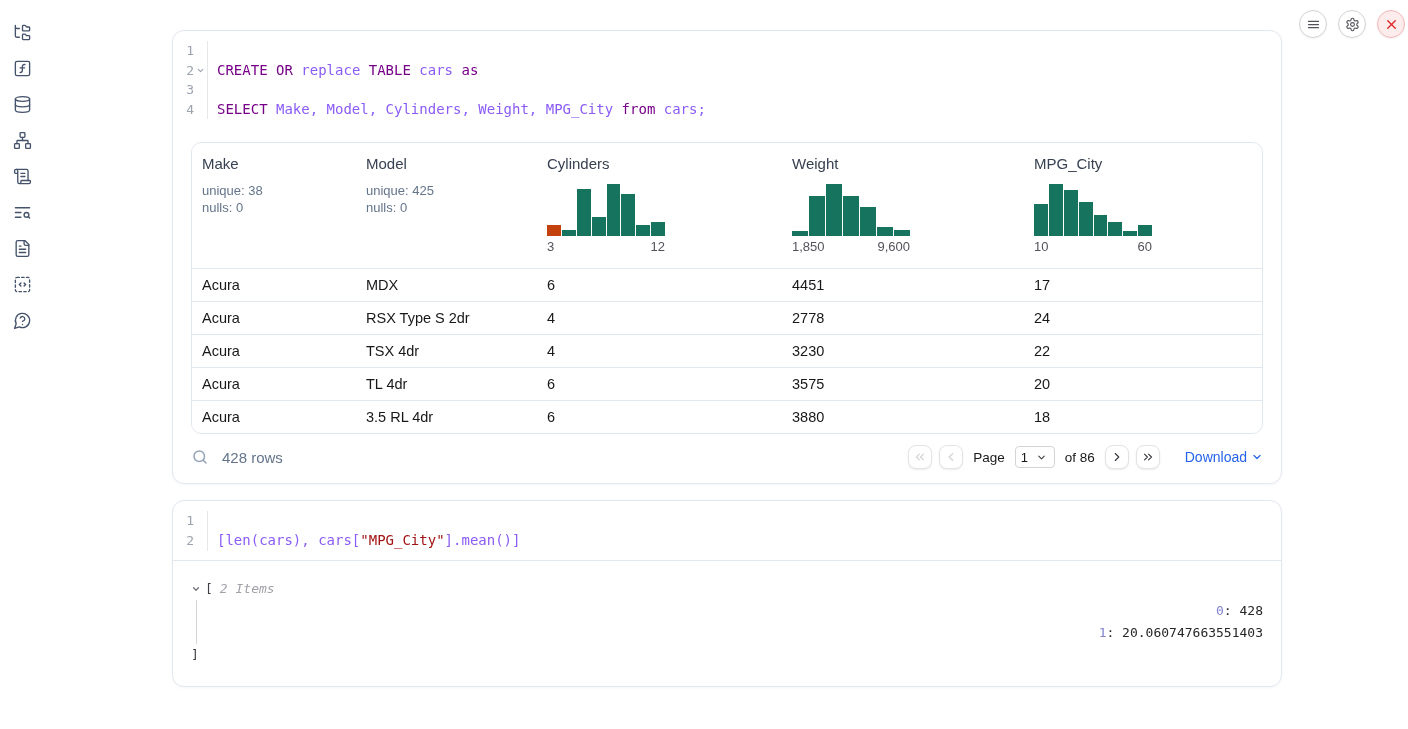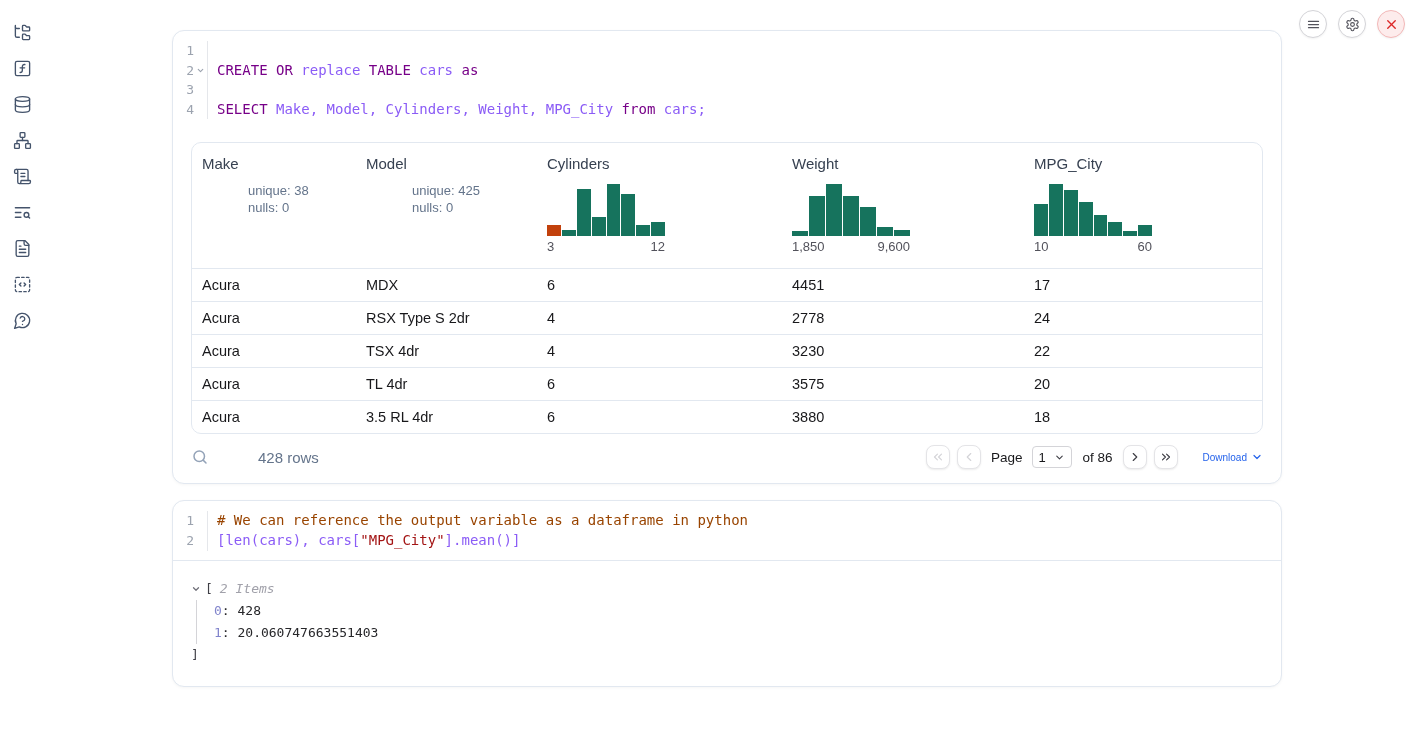--- a/index.html
+++ b/index.html
@@ -47,54 +47,54 @@
   .outvar-input { width:80px; height:18px; margin-left:9px; border:1px solid #cbd5e1;
     border-radius:4px; font-size:11px; font-weight:bold; color:#0e7490; padding:0 6px;
     font-family:"Liberation Sans", sans-serif; }
   .lang-badge { margin-left:auto; font-size:12px; font-weight:bold; color:#0e7490; }
 
   
   .table-wrap { margin:14px 18px 0; border:1px solid #e2e8f0; border-radius:10px; overflow:hidden; }
   table { width:100%; border-collapse:collapse; table-layout:fixed; }
   th { text-align:left; vertical-align:top; padding:12px 10px 8px; font-weight:normal; height:125px; }
   .col-name { font-size:15px; color:#374151; }
-  .col-stats { margin-top:10px; font-size:13px; color:#64748b; line-height:17px;margin-left:46px; }
+  .col-stats { margin-top:10px; font-size:13px; color:#64748b; line-height:17px; }
   .hist { width:118px; height:52px; display:flex; align-items:flex-end; gap:1px; margin-top:12px; }
   .hist .bar { flex:1; }
   .hist-labels { width:118px; display:flex; justify-content:space-between;
     font-size:13px; color:#52525b; margin-top:3px; }
   td { padding:0 10px; height:33px; border-top:1px solid #e2e8f0; font-size:14.5px; color:#18181b; }
 
   
-  .table-footer { display:flex; align-items:center; padding:11px 18px 14px;gap:36px; }
+  .table-footer { display:flex; align-items:center; padding:11px 18px 14px; }
   .search-btn { border:none; background:none; cursor:pointer; color:#94a3b8; padding:0; display:flex; }
   .search-btn svg { width:18px; height:18px; }
   .row-count { margin-left:13px; font-size:15px; color:#64748b; }
   .pager { margin-left:auto; display:flex; align-items:center; gap:7px;padding-left:12px; }
   .pg-btn { width:24px; height:24px; border:1px solid #e4e4e7; border-radius:8px; background:#fff;
     display:flex; align-items:center; justify-content:center; cursor:pointer;
     box-shadow:0 1px 2px rgba(0,0,0,.08); color:#3f3f46; padding:0; }
   .pg-btn svg { width:14px; height:14px; }
   .pg-btn.disabled { color:#d4d4d8; cursor:default; }
   .pg-label { font-size:13.5px; color:#18181b; margin:0 3px; }
   .page-select { height:22px; min-width:40px; border:1px solid #d4d4d8; border-radius:4px;
     display:flex; align-items:center; gap:8px; padding:0 5px; font-size:13px; cursor:pointer; background:#fff; }
   .page-select svg { width:11px; height:11px; color:#3f3f46; }
   .download-link { display:flex; align-items:center; gap:4px; margin-left:18px; border:none;
-    background:none; cursor:pointer; color:#2563eb; font-size:10px; font-family:"Liberation Sans", sans-serif; }
+    background:none; cursor:pointer; color:#2563eb; font-size:14px; font-family:"Liberation Sans", sans-serif; }
   .download-link svg { width:12px; height:12px; }
 
   
   .console { border-top:1px solid #e2e8f0; padding:17px 18px 20px;
     font-family:"DejaVu Sans Mono", monospace; font-size:13px; line-height:22px; color:#27272a; }
   .console-head { display:flex; align-items:center; }
   .console-head .tree-chevron { color:#71717a; display:flex; margin-right:4px; }
   .console-head .tree-chevron svg { width:10px; height:10px; }
   .items-label { color:#a1a1aa; font-style:italic; margin-left:7px; }
-  .console-entries { margin-left:5px; border-left:1px solid #d4d4d8; padding-left:17px; }
+  .console-entries { margin-left:5px; border-left:1px solid #d4d4d8; padding-left:17px;text-align:right; }
   .idx { color:#8184cc; }
   .bracket { color:#3f3f46; }
 </style>
 </head>
 <body>
 
 <nav class="sidebar">
   <button class="side-btn">
     <svg viewBox="0 0 24 24" fill="none" stroke="currentColor" stroke-width="1.7" stroke-linecap="round" stroke-linejoin="round">
         <path d="M20 10a1 1 0 0 0 1-1V6a1 1 0 0 0-1-1h-2.5a1 1 0 0 1-.8-.4l-.9-1.2A1 1 0 0 0 15 3h-2a1 1 0 0 0-1 1v5a1 1 0 0 0 1 1Z"></path>
@@ -393,21 +393,20 @@
     </div>
   </section>
 
   <section class="cell">
     <div class="code">
         <div class="code-line">
           <span class="gutter">
             <span class="num">1</span>
             <span class="fold"></span>
           </span>
-          <span class="code-text"><span class="tok-comment"># We can reference the output variable as a dataframe in python</span></span>
         </div>
         <div class="code-line">
           <span class="gutter">
             <span class="num">2</span>
             <span class="fold"></span>
           </span>
           <span class="code-text"><span class="tok-plain">[len(cars), cars[</span><span class="tok-string">"MPG_City"</span><span class="tok-plain">].mean()]</span></span>
         </div>
       </div>
     <div class="console">

